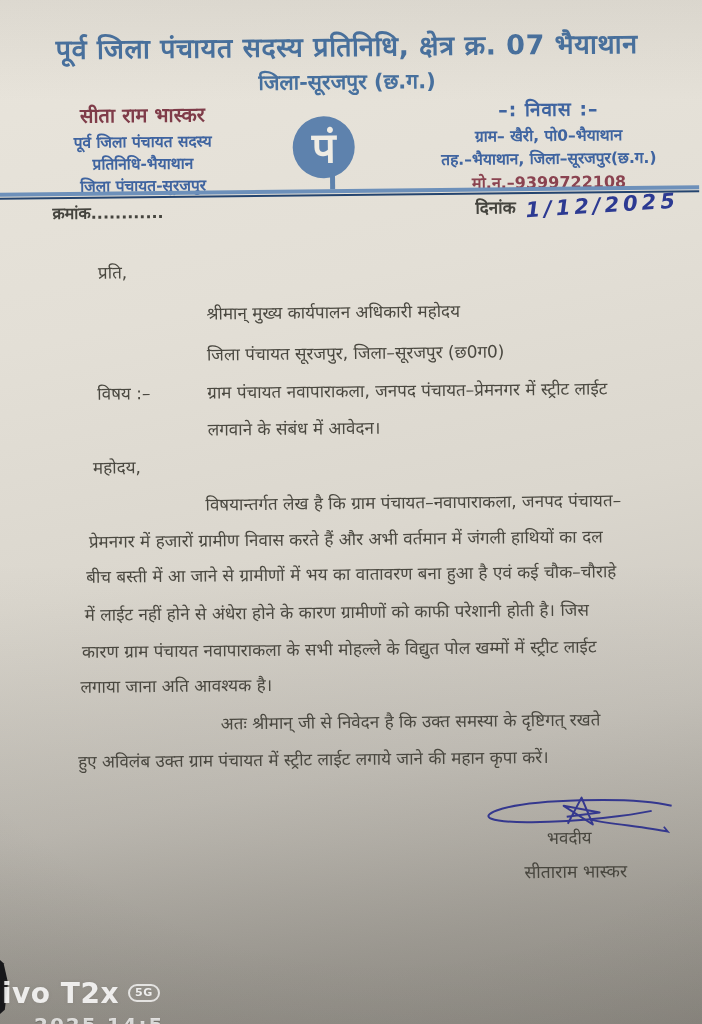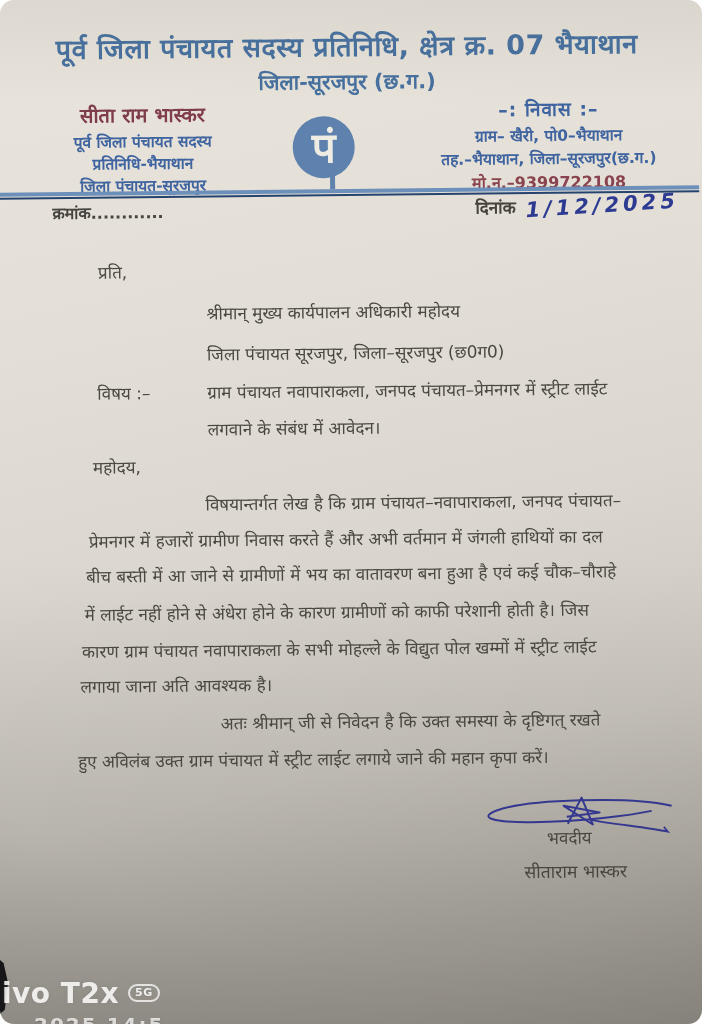--- a/index.html
+++ b/index.html
@@ -6,21 +6,20 @@
   html,body { width:702px; height:1024px; }
   body {
     font-family: "DejaVu Sans", sans-serif;
     overflow: hidden;
   }
   .page {
     position: relative;
     width: 702px; height: 1024px;
     overflow: hidden;
     background: linear-gradient(168deg, #e9e5dc 0%, #e3dfd6 30%, #dbd7ce 52%, #ccc8c0 72%, #b5b1a9 88%, #a8a49c 100%);
-    border-radius: 14px;
   }
   .tilt {
     position:absolute; inset:0;
     transform: rotate(-0.6deg);
     transform-origin: 50% 45%;
   }
   .abs { position:absolute; white-space:nowrap; }
 
   
   .title1 {

